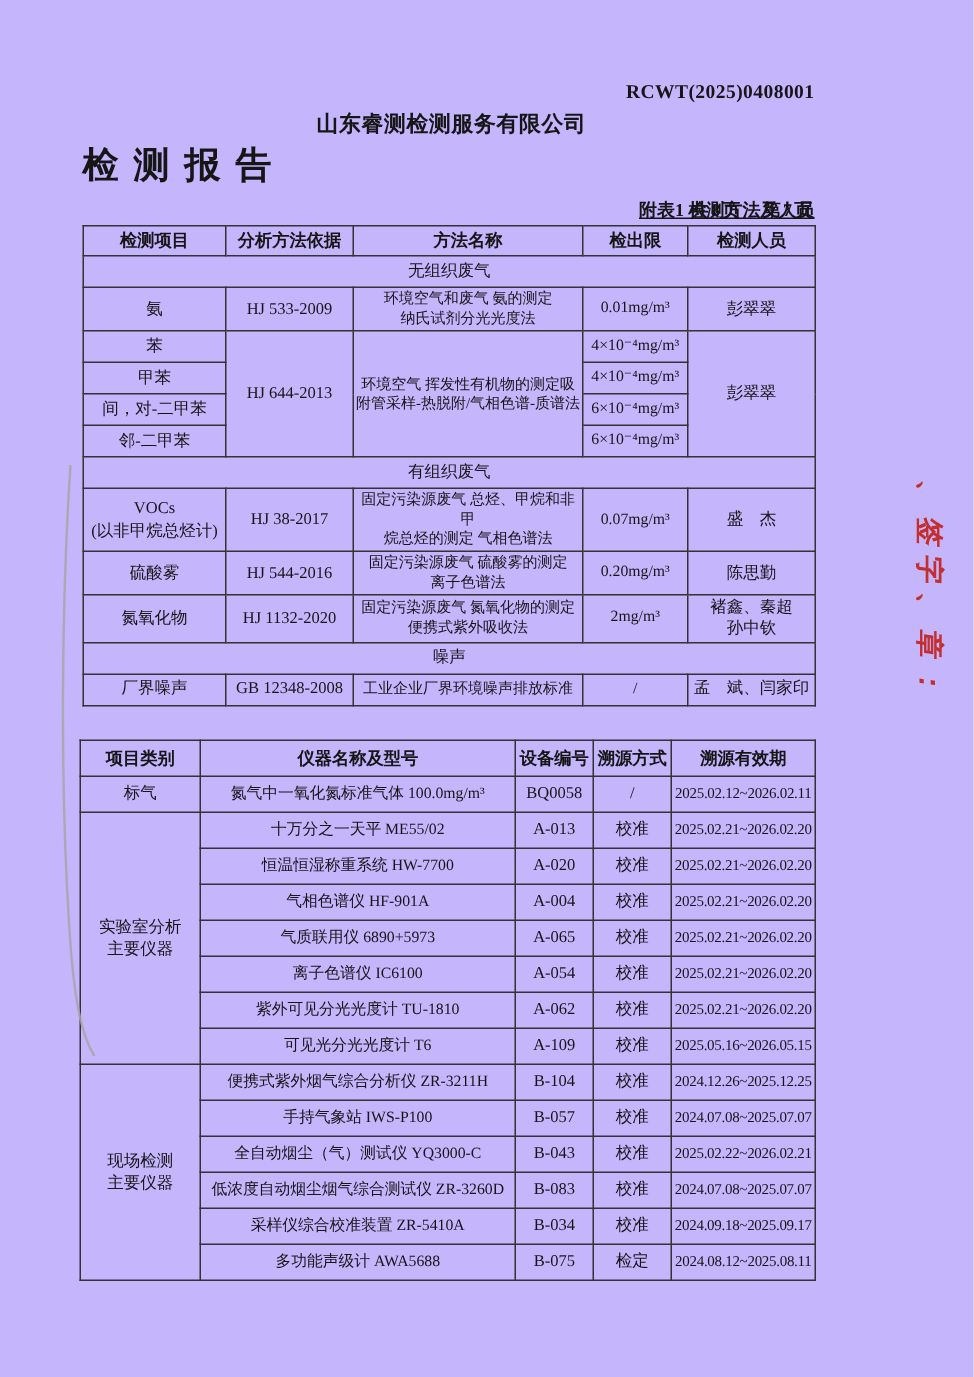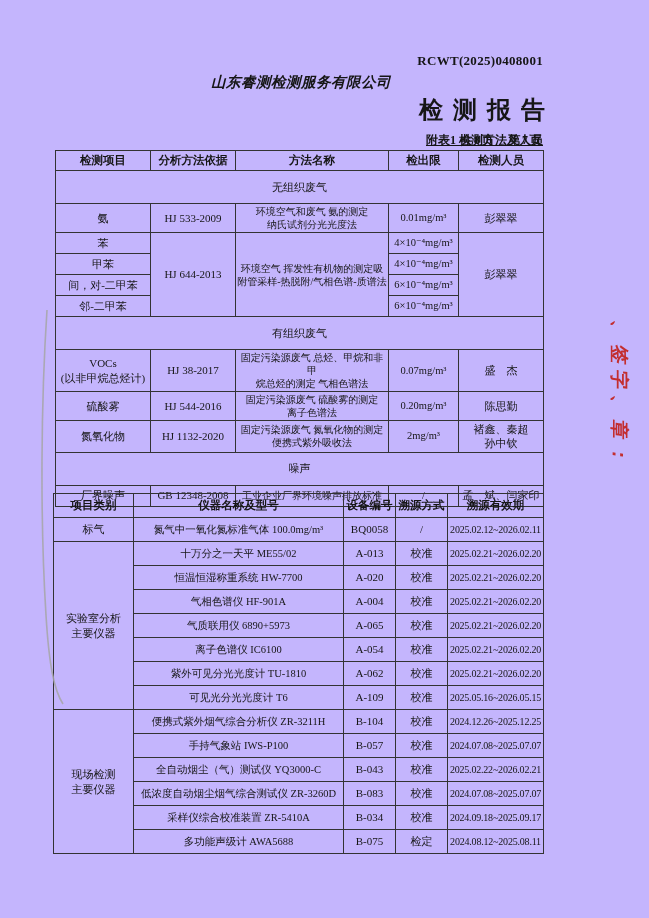--- a/index.html
+++ b/index.html
@@ -4,39 +4,39 @@
 <style>
   html,body{margin:0;padding:0;background:#e8e8e8;}
   .page{
     position:relative;width:649px;height:918px;margin:0 auto;
     background:#c4b5fd;overflow:hidden;color:#161616;
     font-family:"Liberation Serif","DejaVu Serif",serif;
   }
   .report-no{position:absolute;top:53px;left:55px;width:488px;text-align:right;
     font-size:13px;font-weight:bold;letter-spacing:.3px;}
   .company{position:absolute;top:73px;left:55px;width:492px;text-align:center;
-    font-size:14.5px;font-weight:bold;letter-spacing:.5px;font-style:italic;}
-  .title{position:absolute;top:94px;left:55px;width:492px;text-align:right;
+    font-size:14.5px;font-weight:bold;letter-spacing:.5px;}
+  .title{position:absolute;top:94px;left:55px;width:492px;text-align:left;
     font-size:24px;font-weight:bold;letter-spacing:2px;}
   .caption-row{position:absolute;top:132px;left:55px;width:488px;height:18px;
     font-size:12px;font-weight:bold;}
   .caption-row .cap{position:absolute;left:0;right:0;text-align:right;text-decoration:underline;}
   .caption-row .pag{position:absolute;right:0;top:0;letter-spacing:1.5px;}
   .caption2{position:absolute;top:463px;left:55px;width:488px;text-align:center;
     font-size:12px;font-weight:bold;}
   table{border-collapse:collapse;table-layout:fixed;}
   #table1{position:absolute;top:150px;left:55px;width:488px;padding-left:16px;}
   #table2{position:absolute;top:493px;left:53px;width:490px;}
   th,td{border:1px solid #333;text-align:center;vertical-align:middle;
     white-space:pre-line;overflow:hidden;padding:1px 1px;}
   th{font-size:11.5px;font-weight:bold;}
   td{font-size:11px;line-height:1.3;}
   #table1 tr{height:21px;}
   #table1 tr.head{height:20px;}
-  #table1 tr.section{height:33px;}
+  #table1 tr.section{height:21px;}
   #table1 tr.section td{font-size:11px;}
   #table1 td.c2{font-size:10px;}
   #table1 td.c3{font-size:10.5px;}
   #table2 tr{height:24px;}
   #table2 td.c1{font-size:10.5px;}
   #table2 td.c4{font-size:10px;letter-spacing:-.2px;}
   .red-note{position:absolute;top:322px;left:632px;width:150px;
     transform:rotate(90deg) skewX(-8deg);transform-origin:0 0;
     white-space:nowrap;font-weight:bold;font-size:19px;letter-spacing:6px;
     opacity:.92;}

